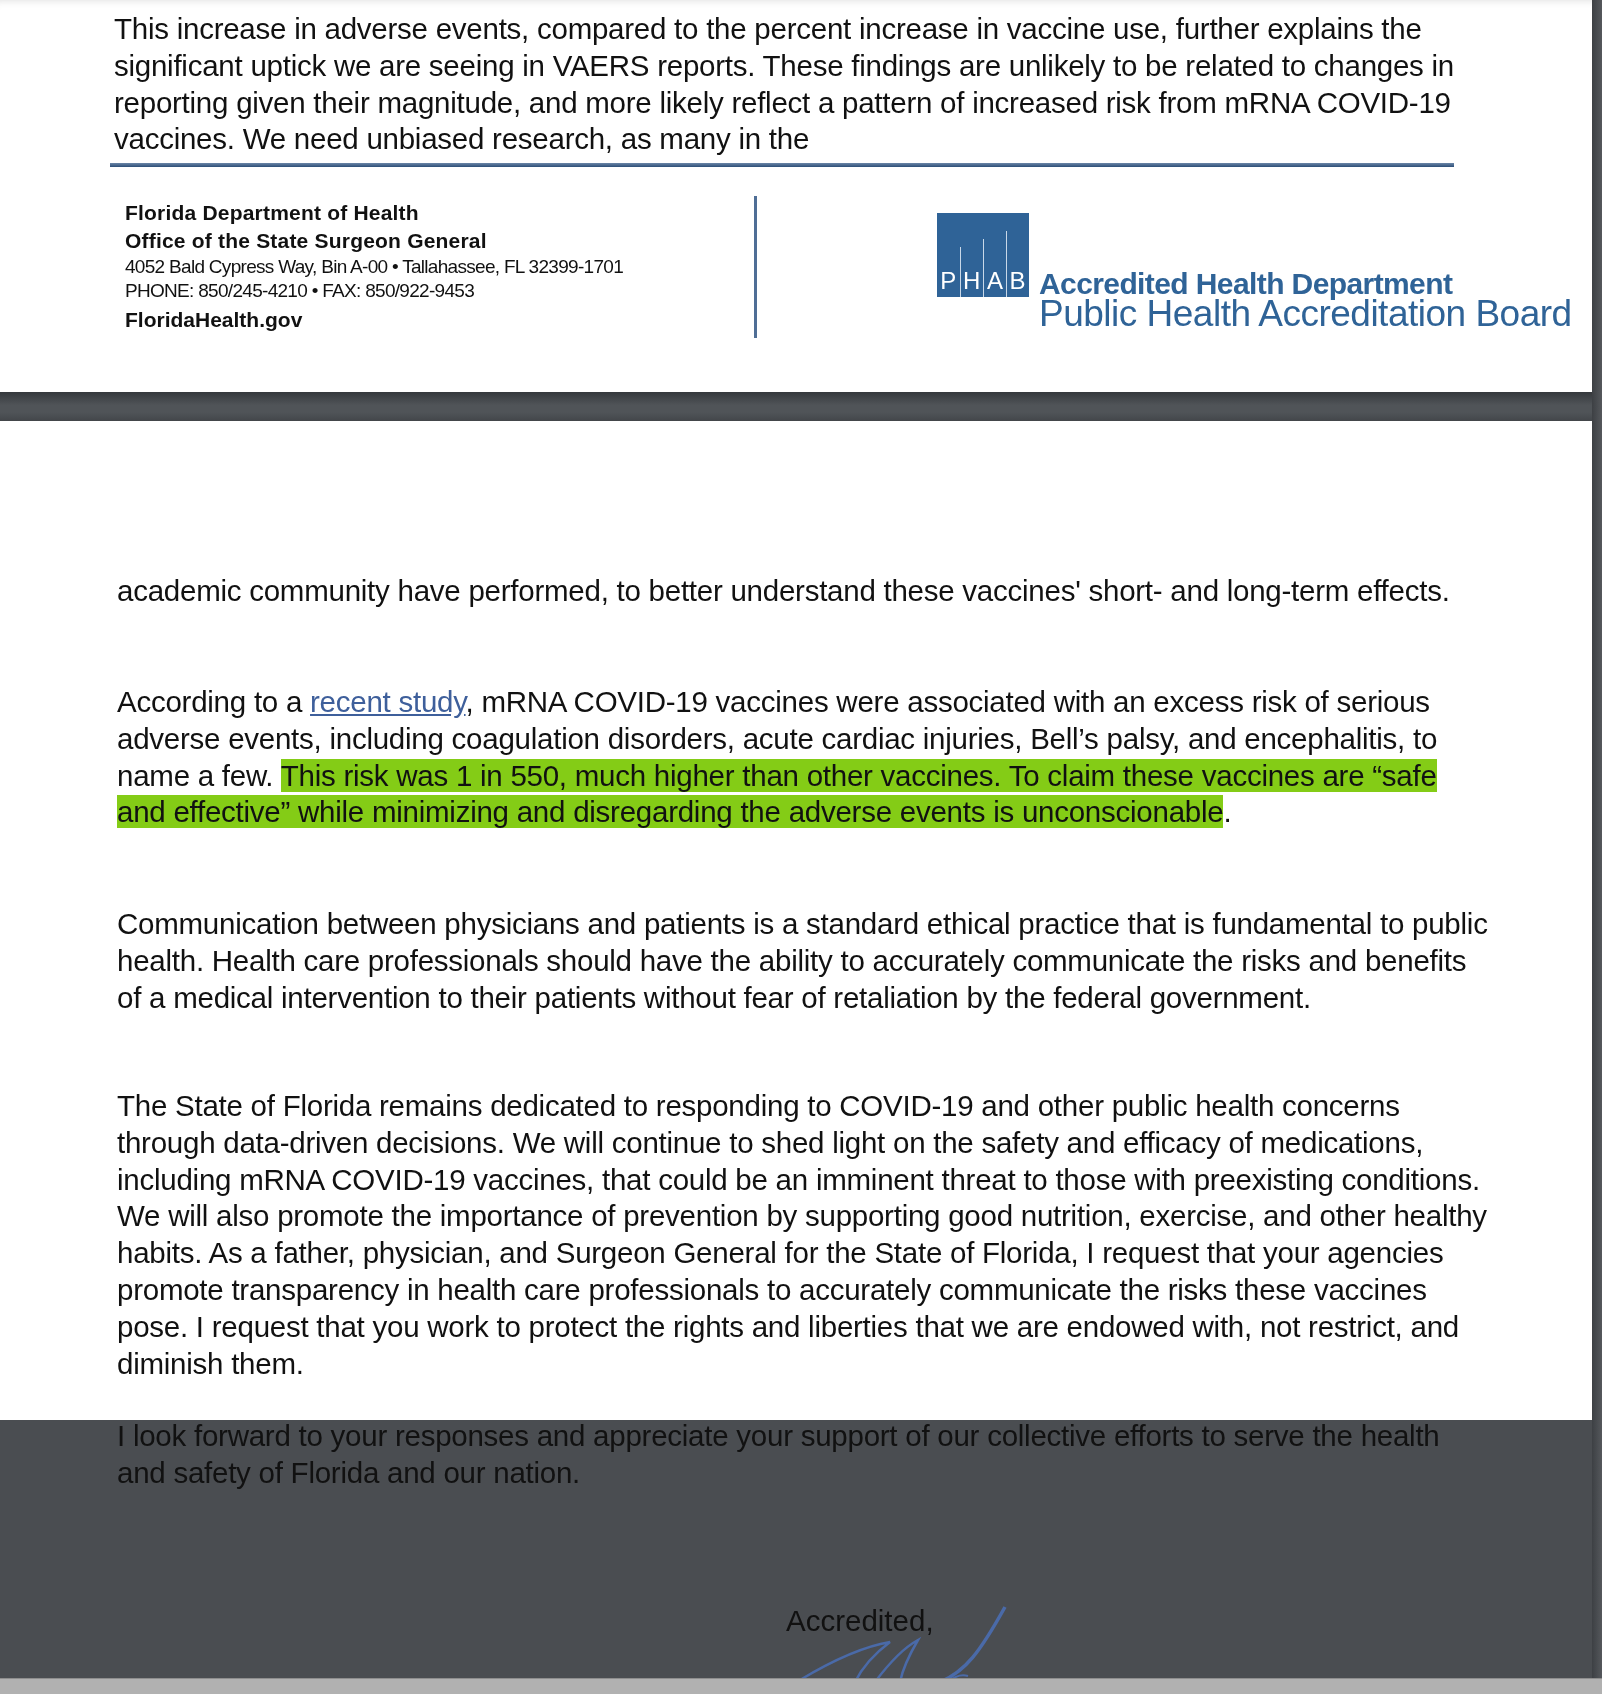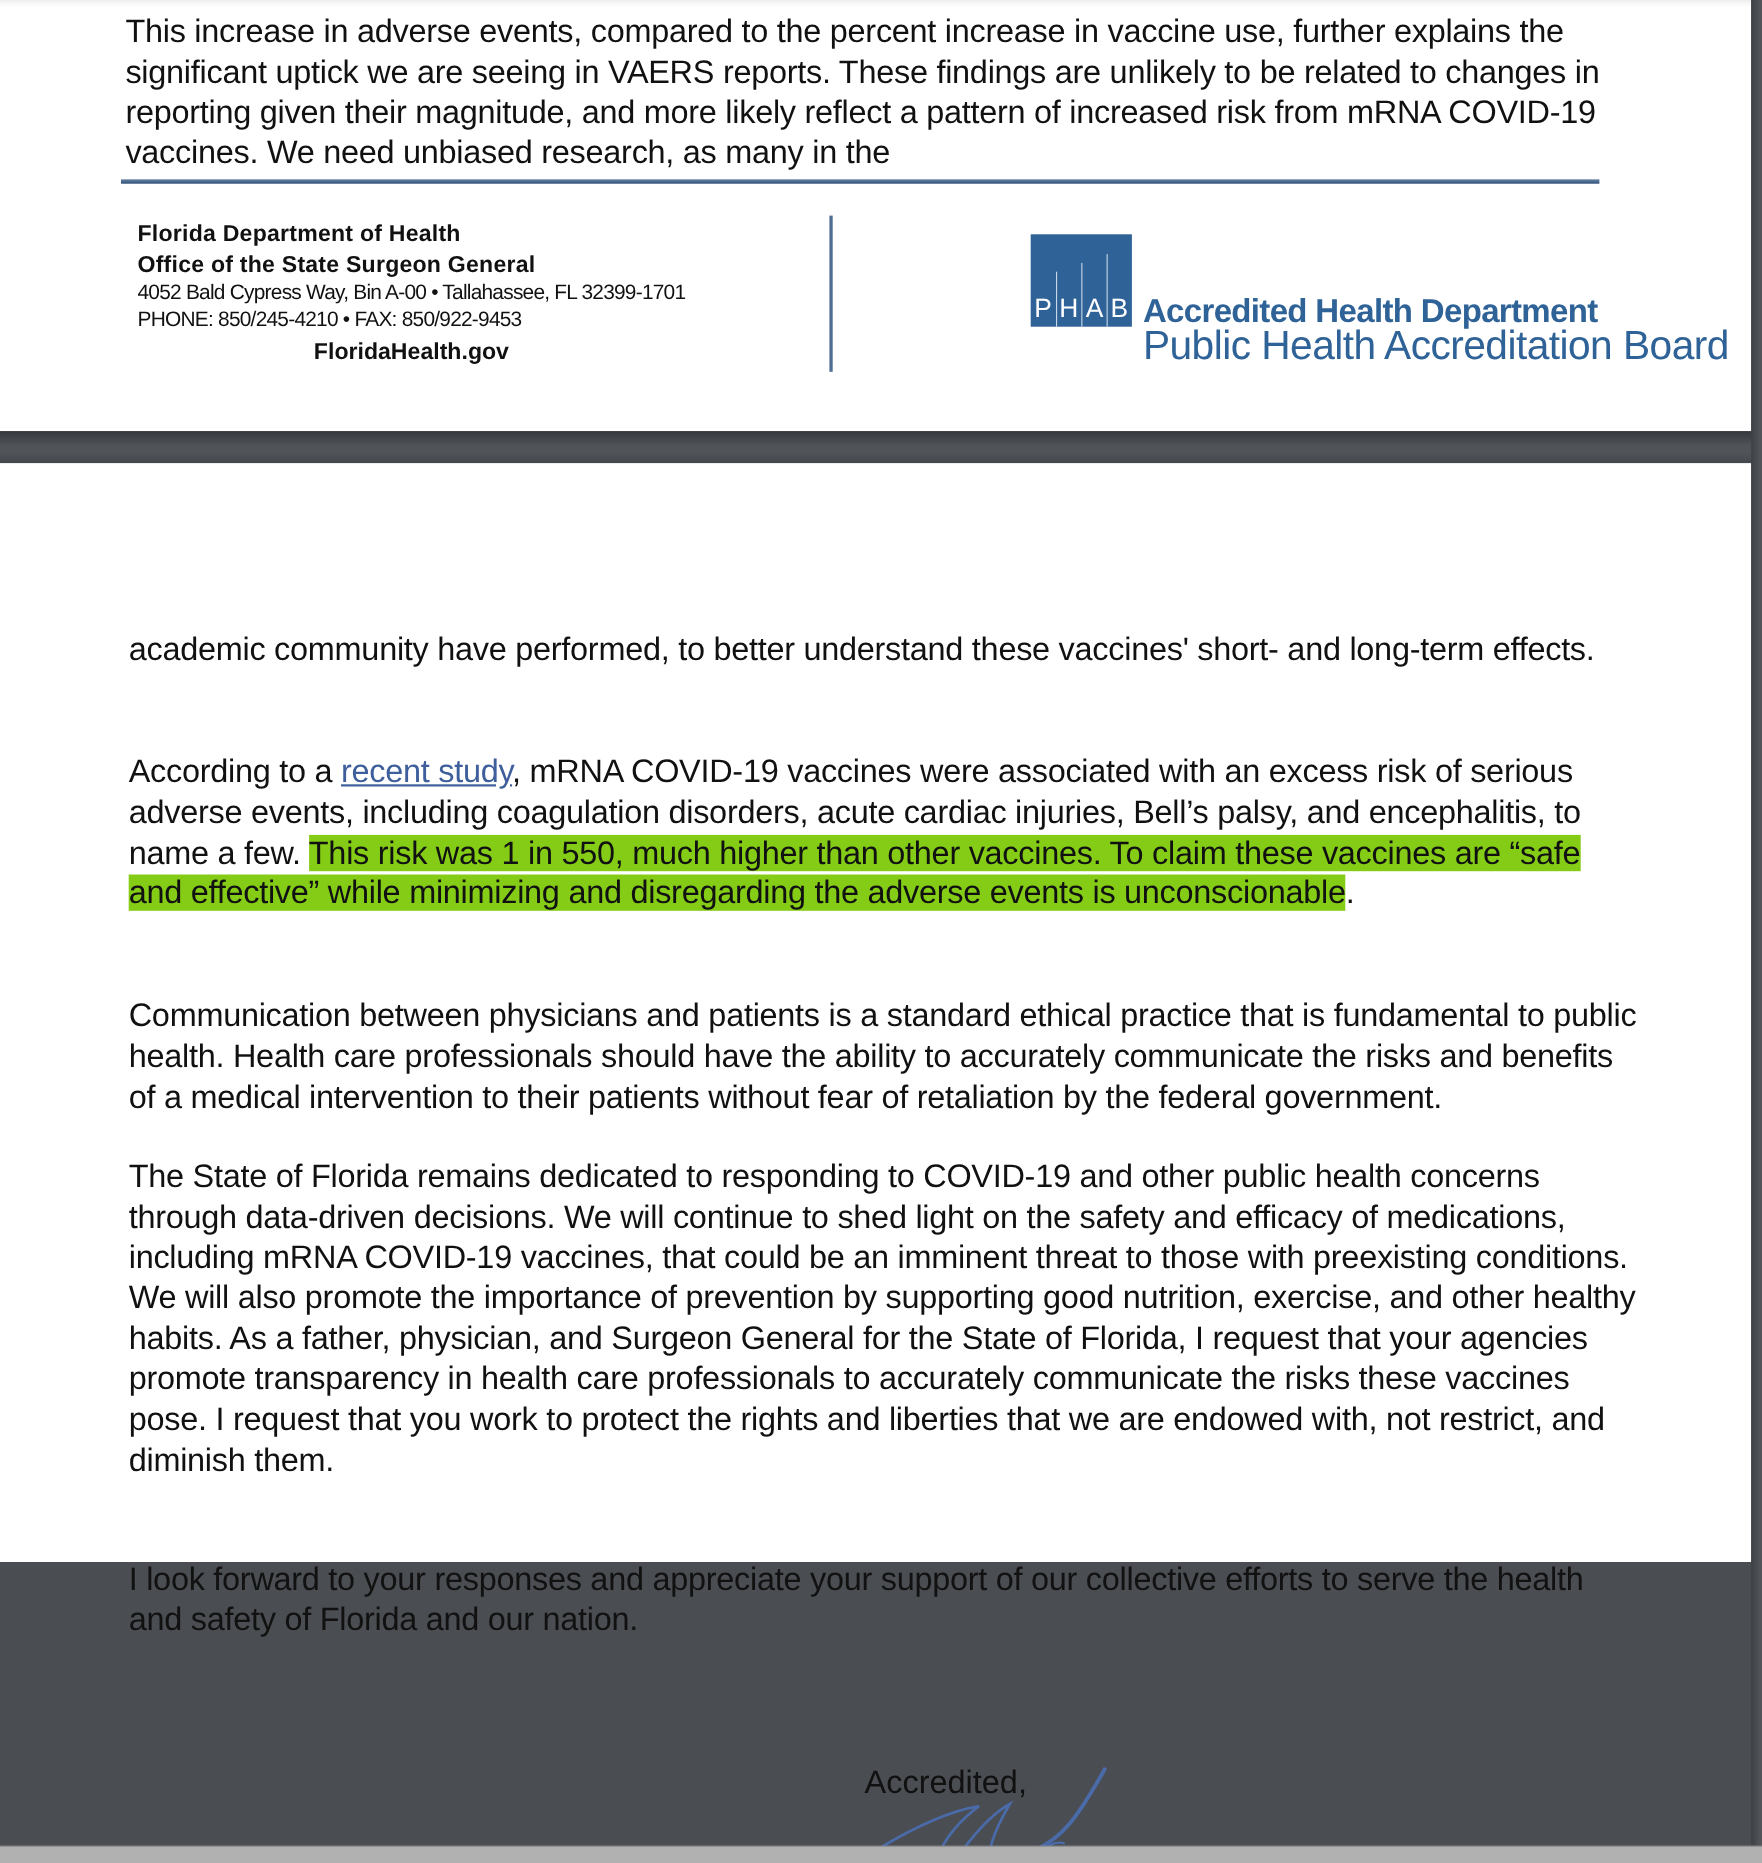--- a/index.html
+++ b/index.html
@@ -32,41 +32,41 @@
     }
     .body-text p { margin: 4px; }
     #p-top { top: 7px; left: 110px; }
     .rule {
       position: absolute; left: 110px; top: 163px; width: 1344px; height: 4px;
       background: linear-gradient(#6b86a8, #2d4e77);
     }
     .letterhead { position: absolute; left: 125px; top: 199px; color: #111; }
     .lh-bold { font-weight: bold; font-size: 21px; line-height: 28px; letter-spacing: 0.2px; }
     .lh-small { font-size: 19px; line-height: 24px; letter-spacing: -0.7px; }
-    .lh-url { font-weight: bold; font-size: 21px; line-height: 30px; margin-top: 2px; text-align: center; }
+    .lh-url { font-weight: bold; font-size: 21px; line-height: 30px; margin-top: 2px; }
     .v-divider {
       position: absolute; left: 754px; top: 196px; width: 3px; height: 142px; background: #4f6e96;
     }
     .phab-logo {
       position: absolute; left: 937px; top: 213px; width: 92px; height: 84px;
       background: #2f6397;
     }
     .phab-logo .bar { position: absolute; bottom: 0; width: 1px; background: #c9d8e8; }
     .phab-letters {
       position: absolute; left: 0; bottom: 3px; width: 92px; display: flex; justify-content: space-around;
       font-size: 24px; color: #fff; line-height: 26px;
     }
     .phab-text { position: absolute; left: 1039px; top: 233px; color: #2f6397; }
     .phab-title { font-size: 30px; font-weight: bold; line-height: 32px; letter-spacing: -0.6px; margin-top: 35px; }
     .phab-sub { font-size: 37px; line-height: 28px; letter-spacing: -0.5px; }
     #page2 .body-text { left: 113px; }
     #p-academic { top: 148px; }
     #p-study { top: 259px; }
     #p-comm { top: 481px; }
-    #p-state { top: 627px; }
+    #p-state { top: 663px; }
     #p-forward { top: 993px; }
     .hl { background: #84cc16; }
     .link { color: #3e5f9b; text-decoration: underline; }
     .signoff { position: absolute; left: 786px; top: 1183px; font-size: 29.5px; color: #111; }
     .signature { position: absolute; left: 790px; top: 1181px; }
   </style>
 </head>
 <body>
 
 <div class="page" id="page1">

